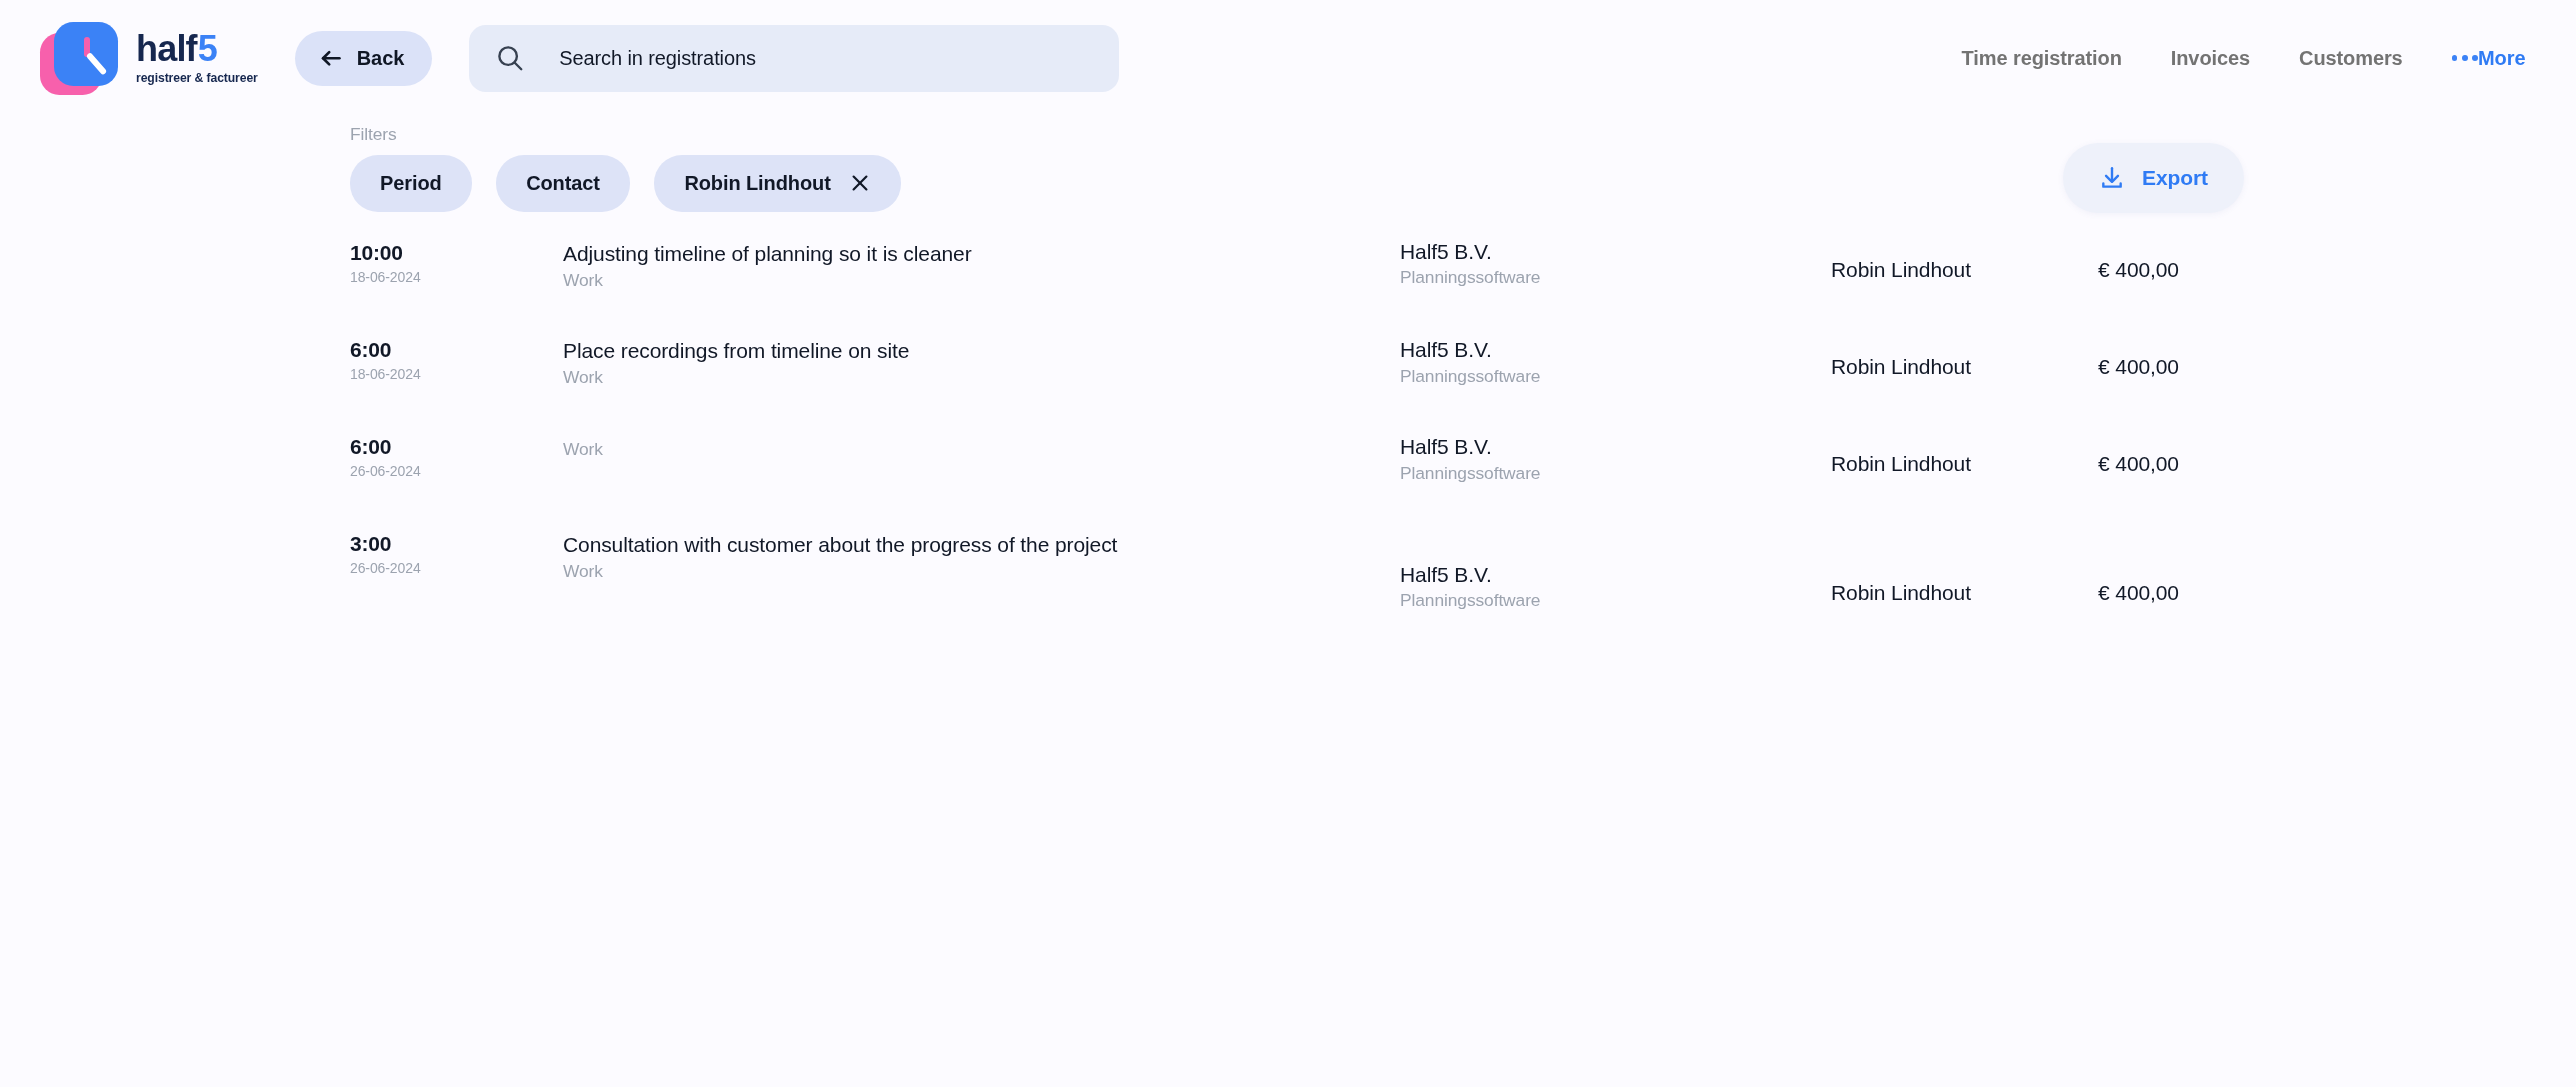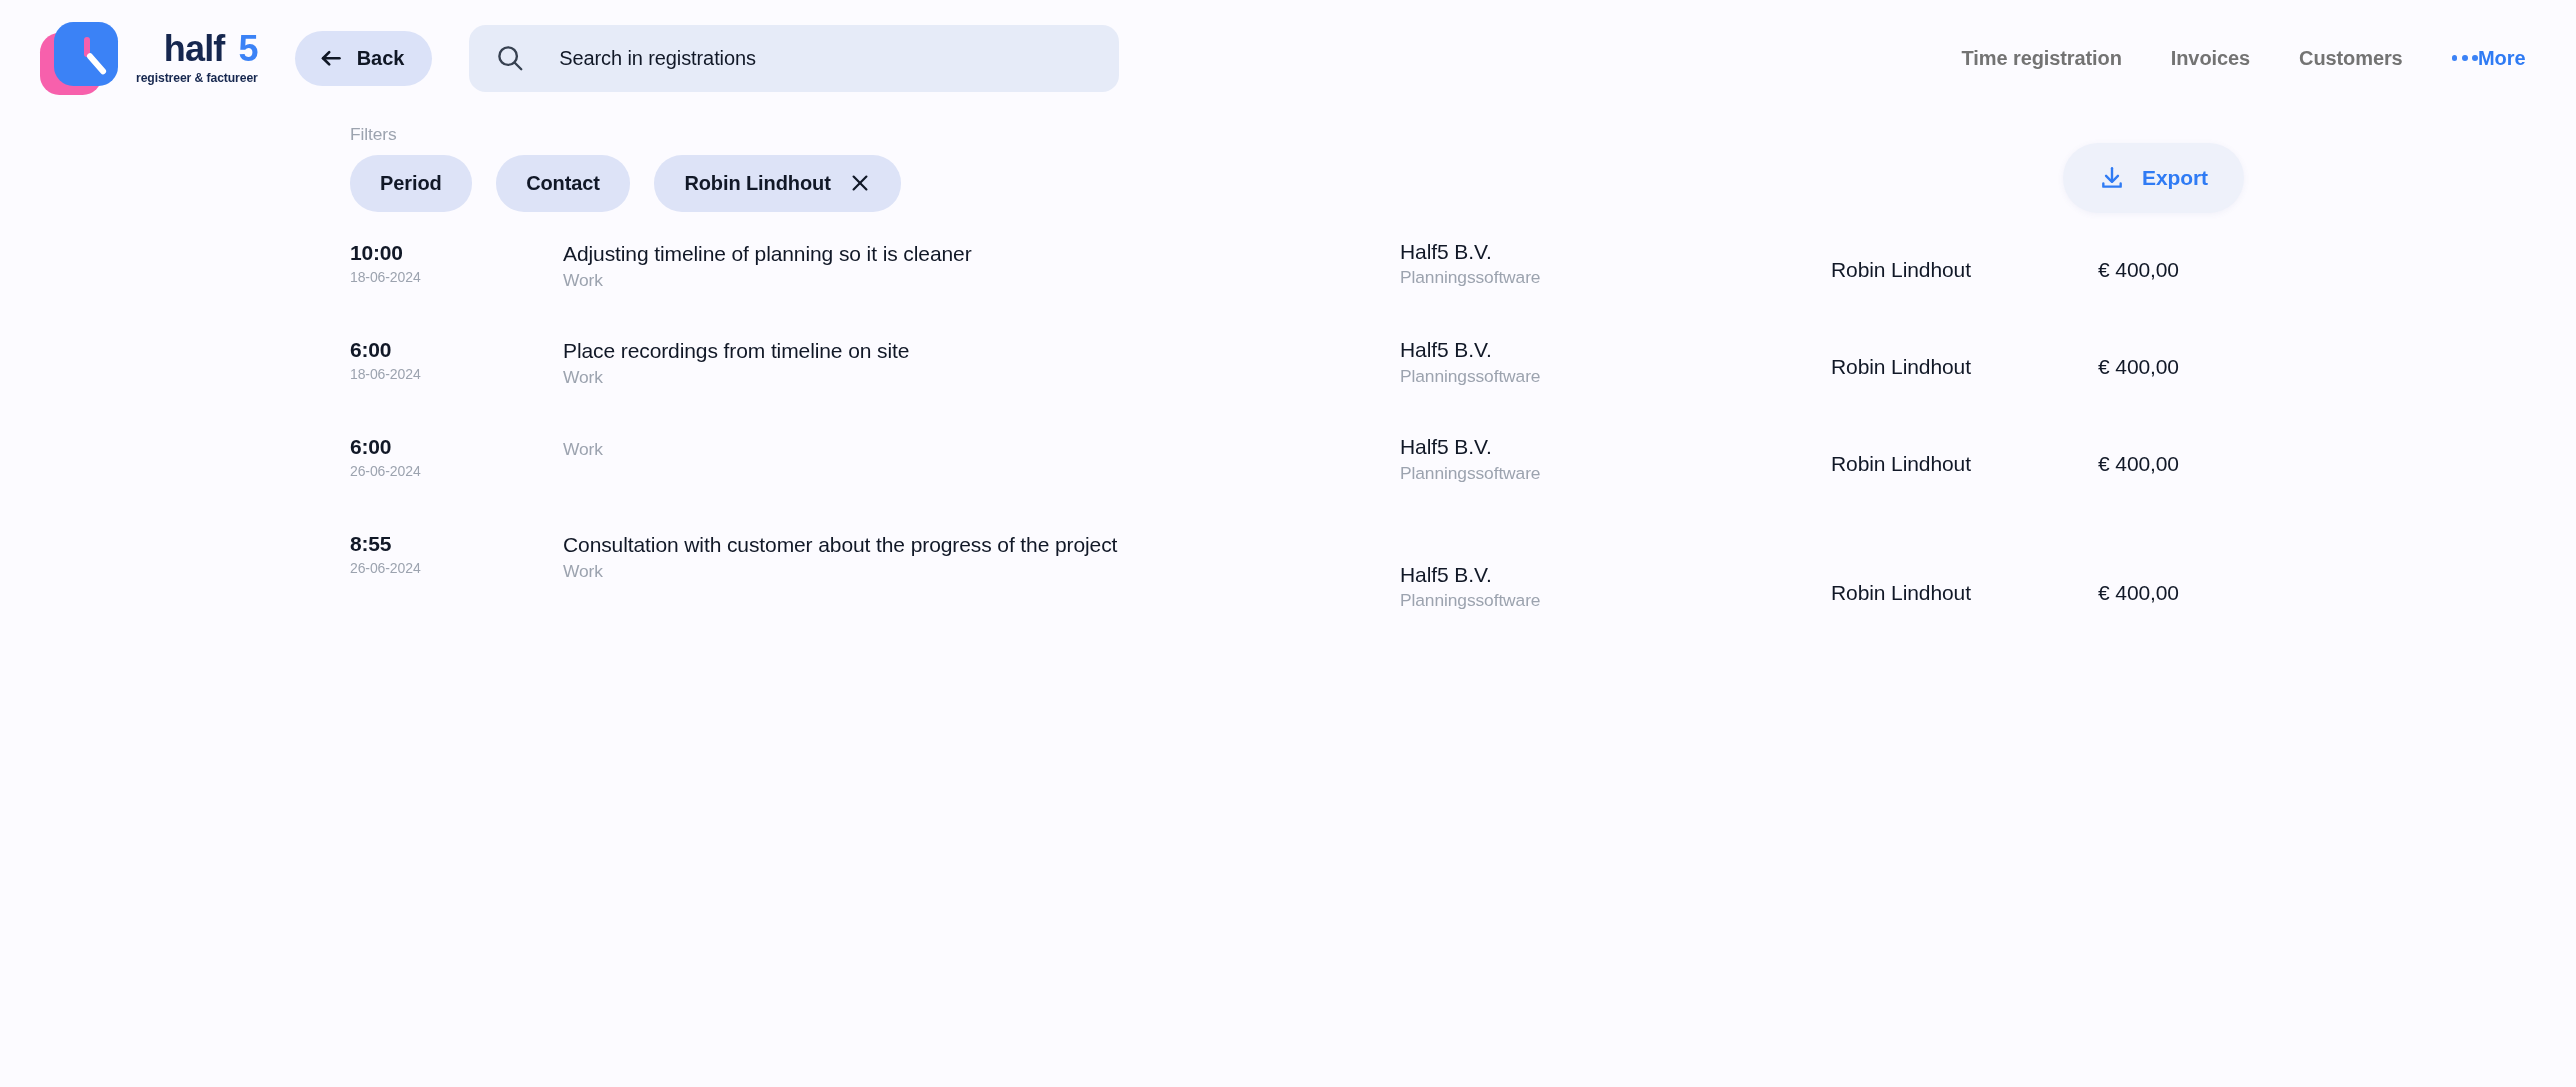--- a/index.html
+++ b/index.html
@@ -74,25 +74,24 @@
     background: #ffffff;
     border-radius: 3.2px;
     transform: rotate(-41deg);
     transform-origin: 50% 0%;
   }
 
   .brand-text { display: flex; flex-direction: column; line-height: 1; }
   .brand-word {
     display: flex;
     align-items: baseline;
-    gap: 14px;
+    gap: 1px;
     font-size: 36px;
     font-weight: 700;
     letter-spacing: -0.8px;
-    justify-content: flex-end;
   }
   .brand-half { color: #16274f; }
   .brand-five { color: #3b82f6; }
   .brand-tag {
     margin-top: 5.2px;
     font-size: 12.2px;
     font-weight: 700;
     color: #16274f;
     letter-spacing: -0.1px;
   }
@@ -480,21 +479,21 @@
     <div class="col-client">
       <div class="row-client">Half5 B.V.</div>
       <div class="row-project">Planningssoftware</div>
     </div>
     <div class="col-user">Robin Lindhout</div>
     <div class="col-amount">€ 400,00</div>
   </div>
 
   <div class="reg-row h4">
     <div class="col-time">
-      <div class="row-time">8:55</div>
+      <div class="row-time">3:00</div>
       <div class="row-date">26-06-2024</div>
     </div>
     <div class="col-desc">
       <div class="row-title">Consultation with customer about the progress of the project</div>
       <div class="row-cat">Work</div>
     </div>
     <div class="col-client">
       <div class="row-client">Half5 B.V.</div>
       <div class="row-project">Planningssoftware</div>
     </div>

